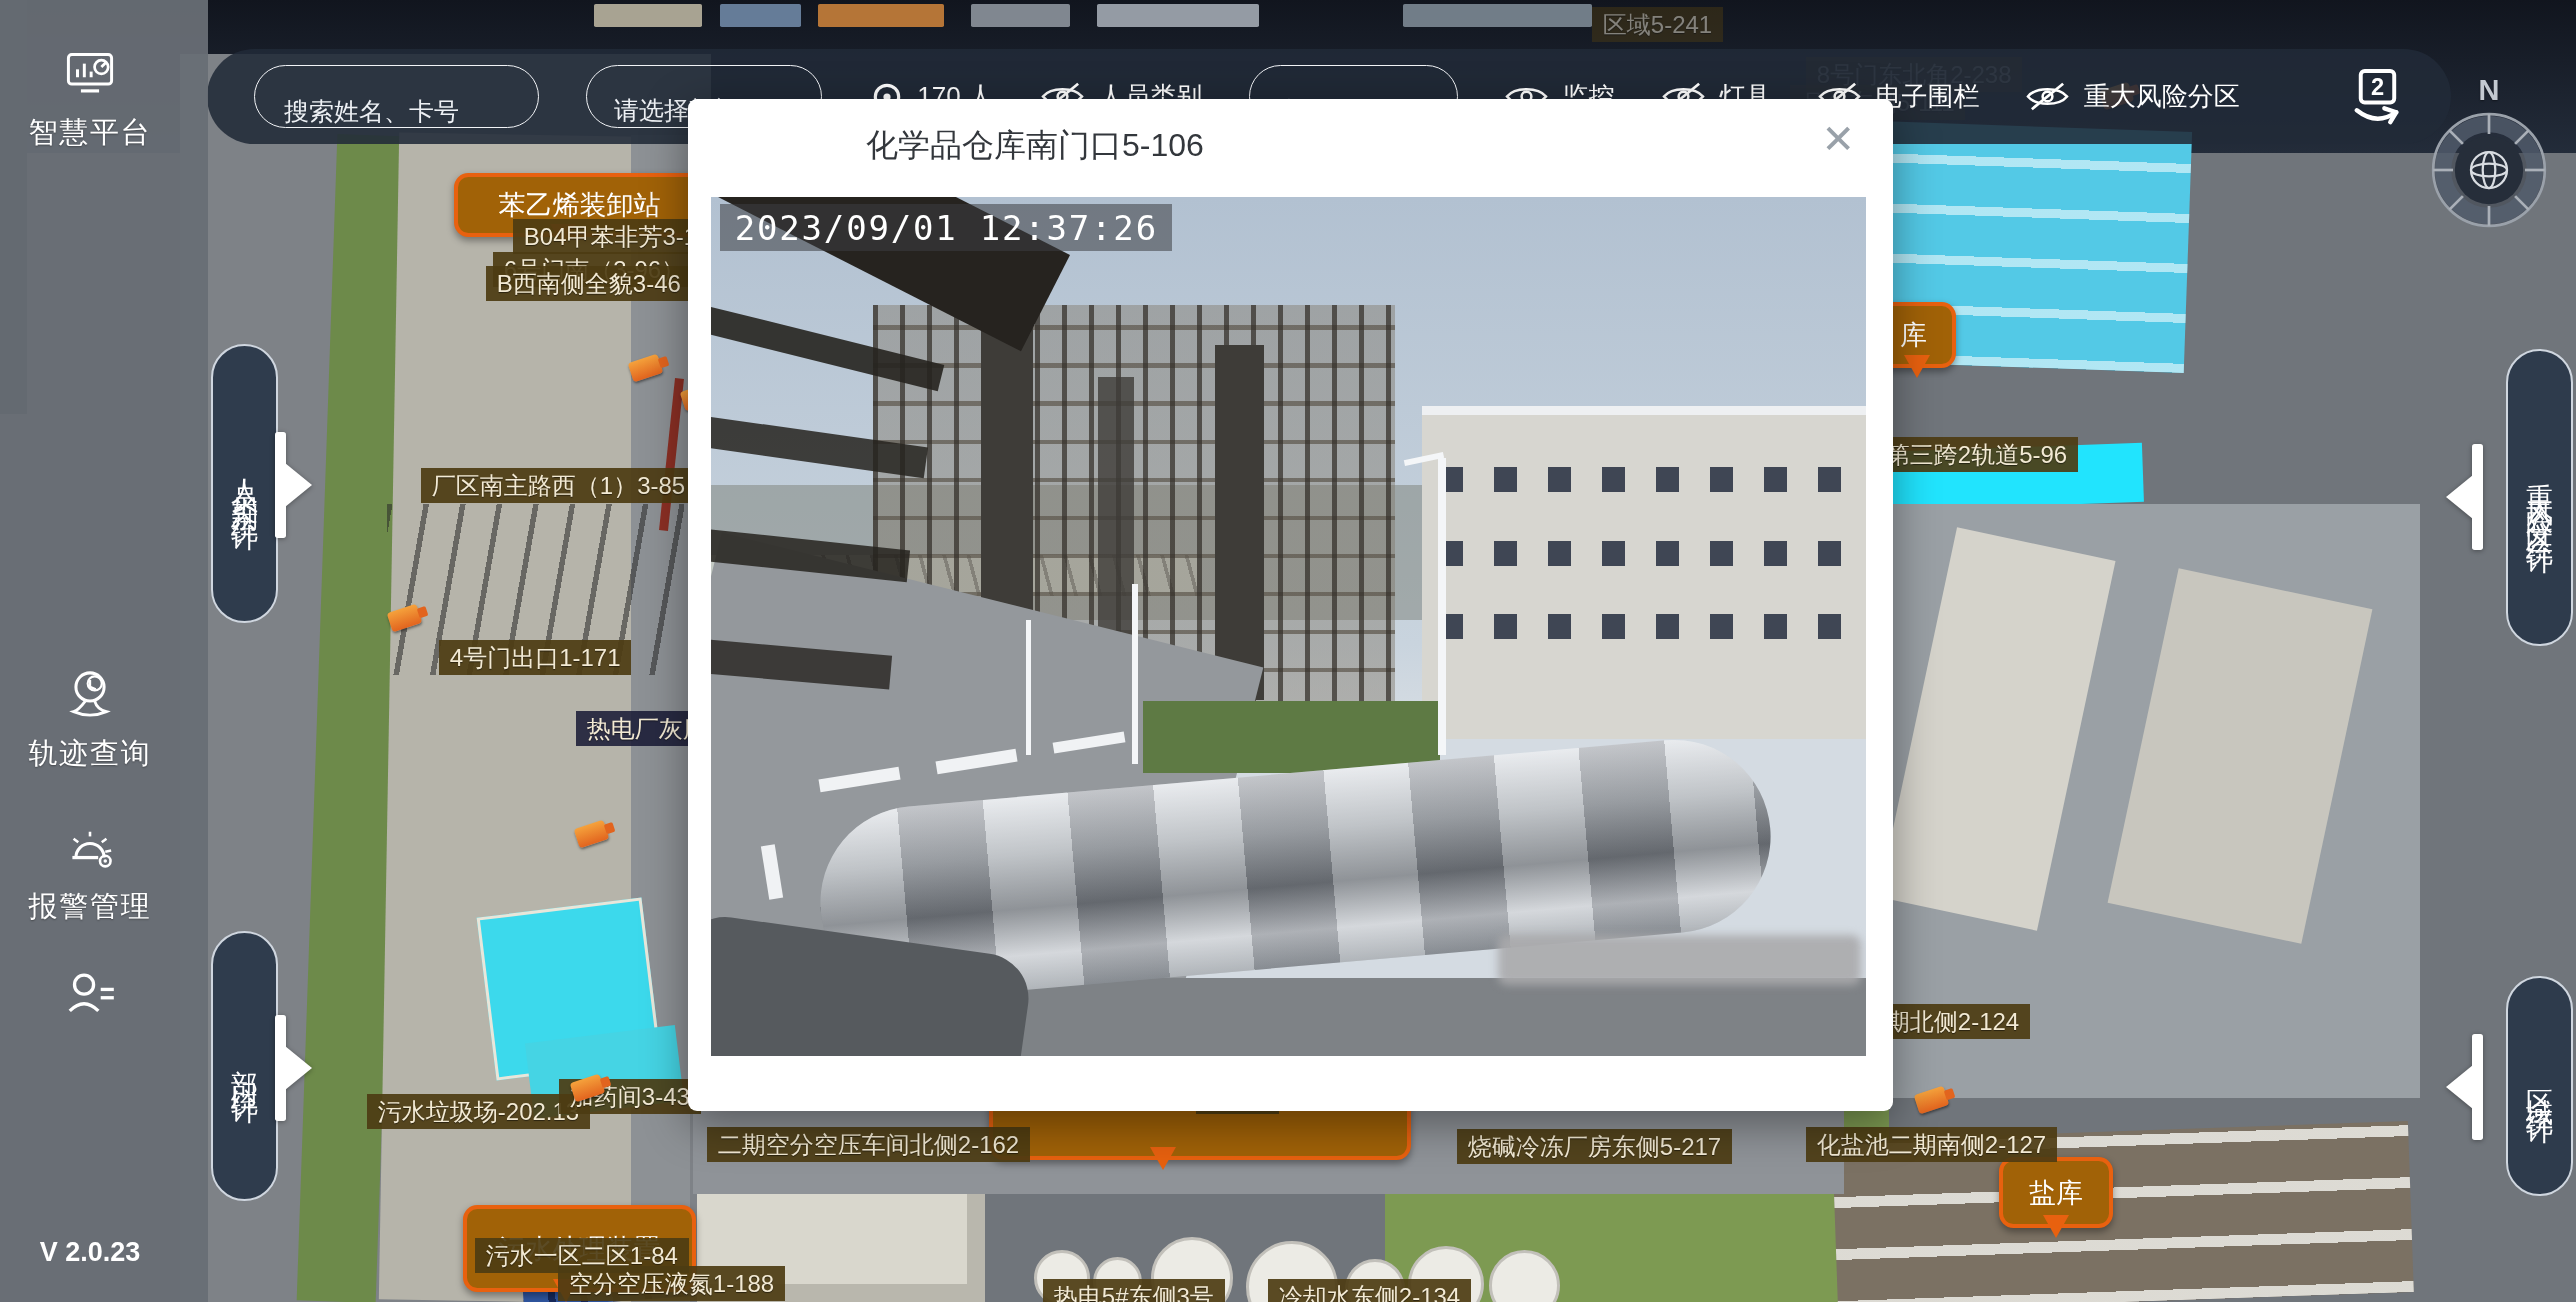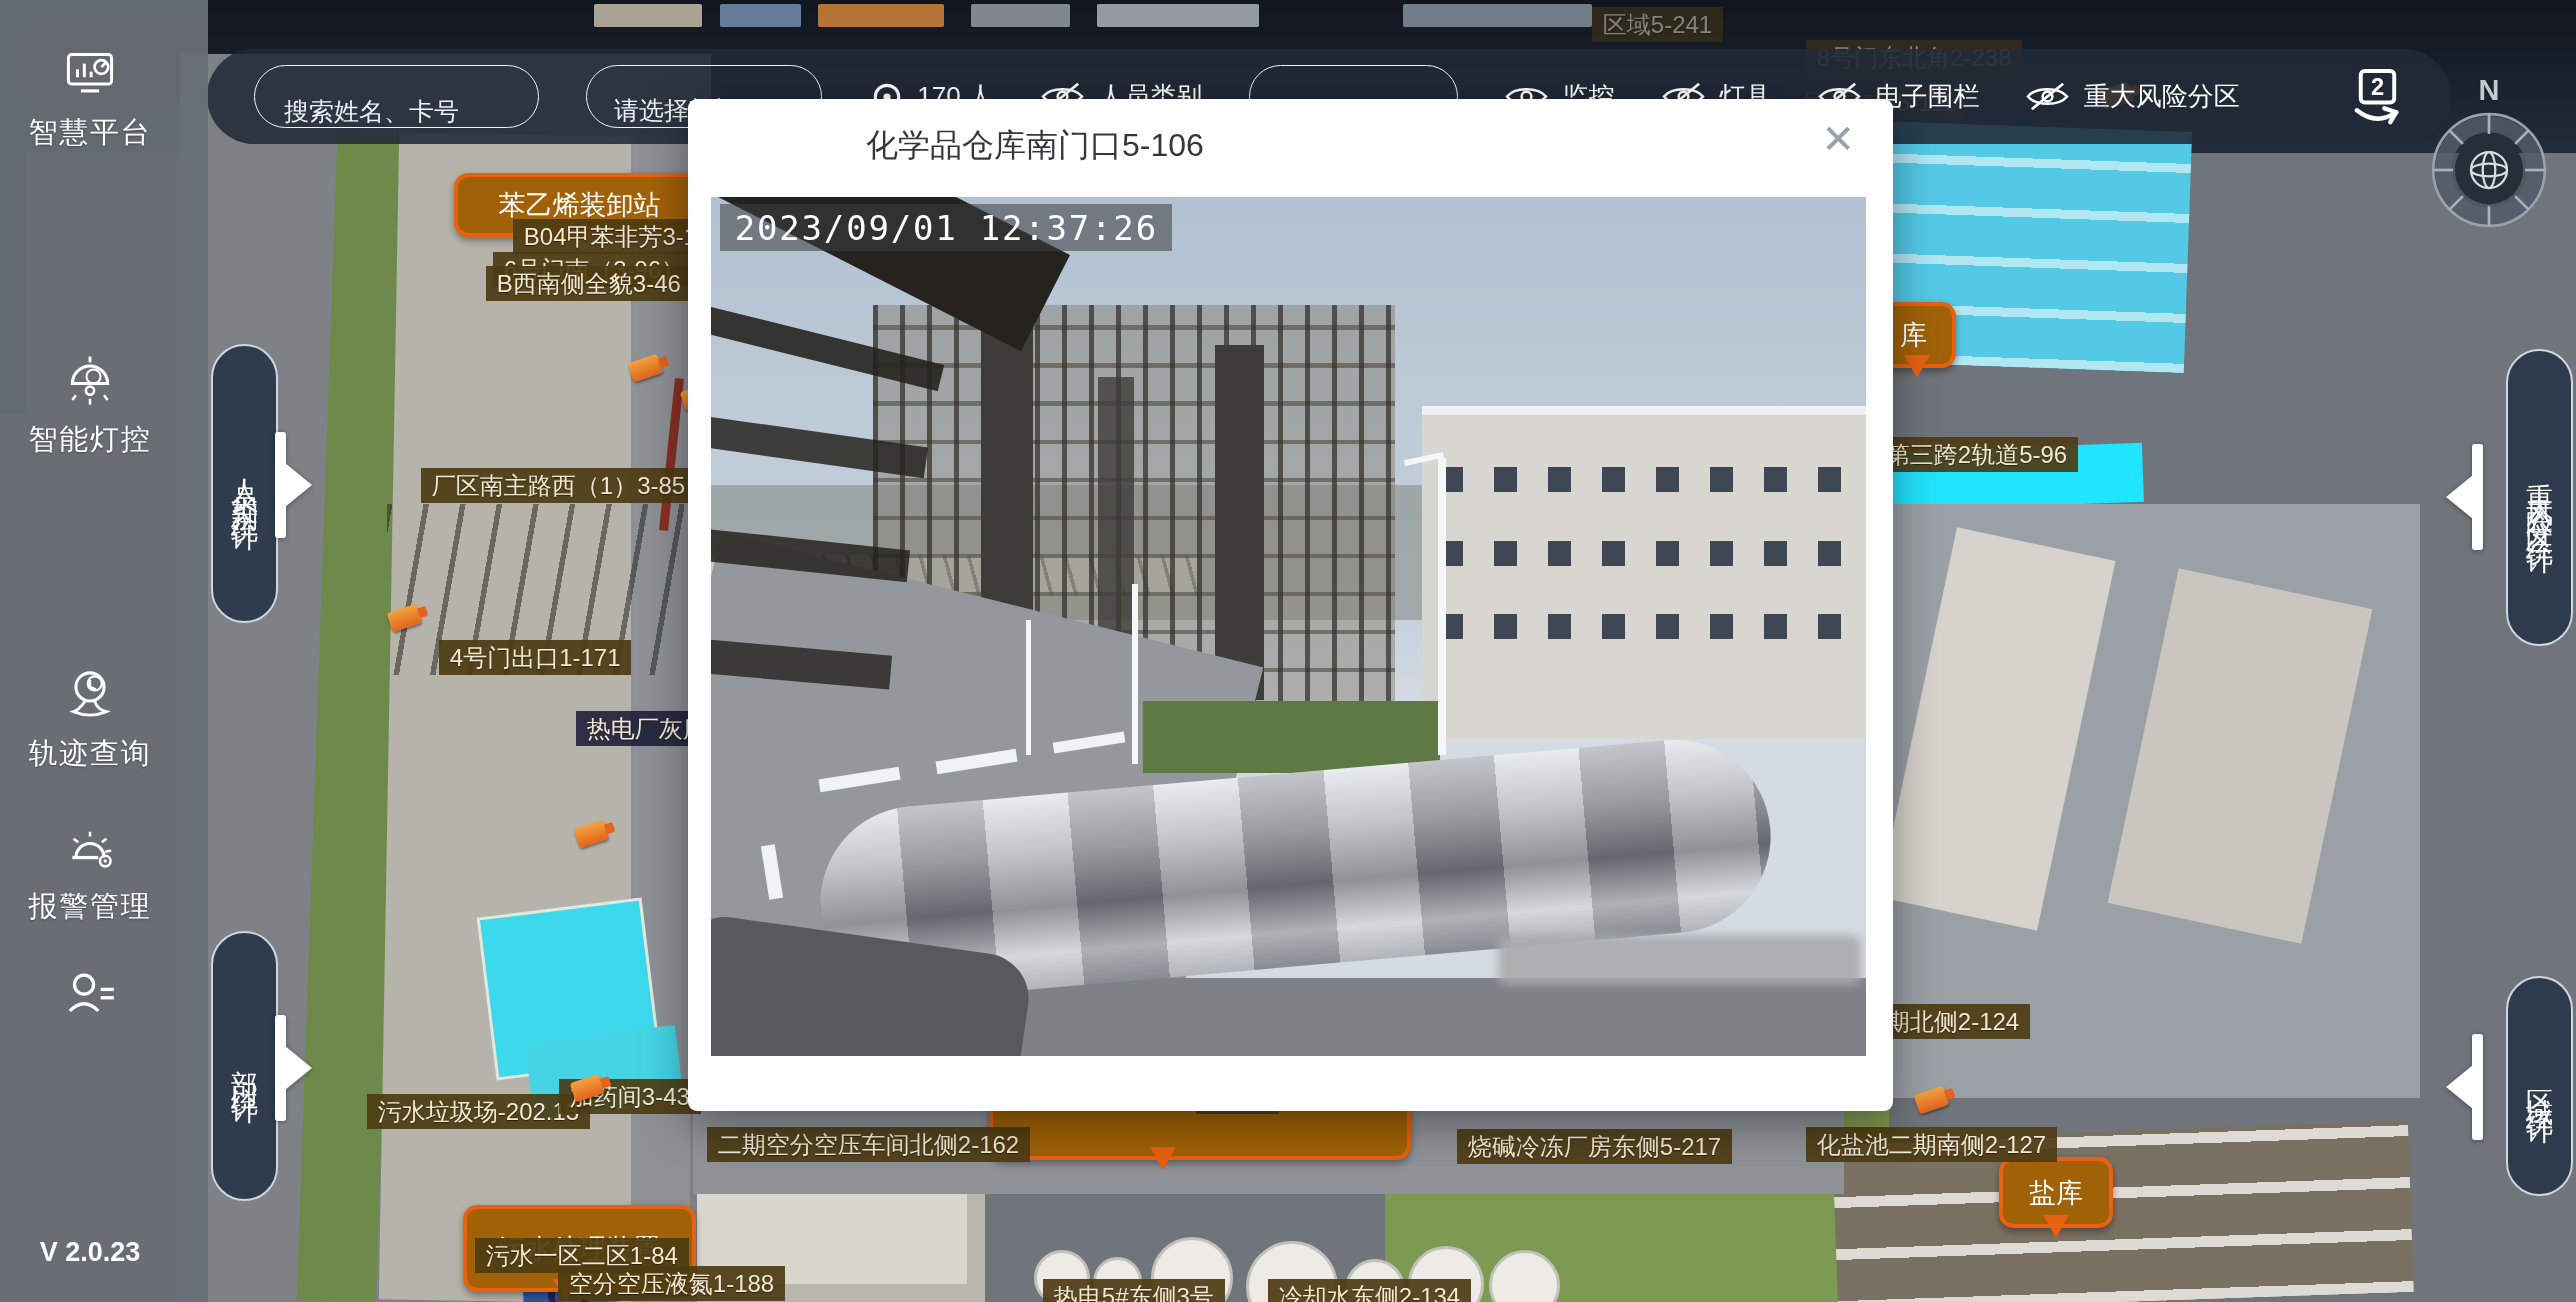--- a/index.html
+++ b/index.html
@@ -143,21 +143,21 @@
         <div class="cam-label" style="left: 367px; top: 1094px;">污水垃圾场-202.13</div>
         <div class="cam-label" style="left: 559px; top: 1079px;">加药间3-43</div>
         <div class="cam-label" style="left: 707px; top: 1127px;">二期空分空压车间北侧2-162</div>
         <div class="cam-label" style="left: 475px; top: 1238px;">污水一区二区1-84</div>
         <div class="cam-label" style="left: 558px; top: 1266px;">空分空压液氮1-188</div>
         <div class="cam-label" style="left: 1196px; top: 1079px;">2-245</div>
         <div class="cam-label" style="left: 1851px; top: 437px;">东第三跨2轨道5-96</div>
         <div class="cam-label" style="left: 1851px; top: 1004px;">二期北侧2-124</div>
         <div class="cam-label" style="left: 1457px; top: 1129px;">烧碱冷冻厂房东侧5-217</div>
         <div class="cam-label" style="left: 1806px; top: 1127px;">化盐池二期南侧2-127</div>
-        <div class="cam-label dim" style="left: 1806px; top: 40px;">8号门东北角2-238</div>
+        <div class="cam-label dim" style="left: 1806px; top: 57px;">8号门东北角2-238</div>
         <div class="cam-label dim" style="left: 1790px; top: 85px;">月台东侧5-111</div>
         <div class="cam-label dim" style="left: 1592px; top: 7.2px;">区域5-241</div>
         <div class="cam-label" style="left: 1043px; top: 1279px;">热电5#东侧3号</div>
         <div class="cam-label" style="left: 1268px; top: 1279px;">冷却水东侧2-134</div>
         <div class="cam" style="left: 630px; top: 358px;"></div>
         <div class="cam" style="left: 389px; top: 608px;"></div>
         <div class="cam" style="left: 576px; top: 824px;"></div>
         <div class="cam" style="left: 572px; top: 1078px;"></div>
         <div class="cam" style="left: 1916px; top: 1090px;"></div>
         <div class="cam" style="left: 2101px; top: 86px;"></div>
@@ -279,32 +279,20 @@
       <svg width="58" height="50" viewBox="0 0 48 44">
         <rect x="5" y="4" width="38" height="26" rx="3" fill="none" stroke="#fff" stroke-width="2.6"></rect>
         <line x1="13" y1="24" x2="13" y2="17" stroke="#fff" stroke-width="2.6"></line>
         <line x1="19" y1="24" x2="19" y2="12" stroke="#fff" stroke-width="2.6"></line>
         <line x1="25" y1="24" x2="25" y2="19" stroke="#fff" stroke-width="2.6"></line>
         <circle cx="34" cy="15" r="6" fill="none" stroke="#fff" stroke-width="2.4"></circle>
         <line x1="34" y1="15" x2="38" y2="11" stroke="#fff" stroke-width="2.4"></line>
         <line x1="16" y1="36" x2="32" y2="36" stroke="#fff" stroke-width="2.8"></line>
       </svg>
       <div class="sb-label">智慧平台</div>
-    </div>
-    <div class="sb-item" style="top:353px;">
-      <svg width="58" height="54" viewBox="0 0 48 46">
-        <line x1="24" y1="3" x2="24" y2="8" stroke="#fff" stroke-width="2.4"></line>
-        <path d="M9 26 A15 15 0 0 1 39 26 Z" fill="none" stroke="#fff" stroke-width="2.6"></path>
-        <circle cx="27" cy="20" r="6" fill="none" stroke="#fff" stroke-width="1.8"></circle>
-        <circle cx="24" cy="32" r="3.5" fill="none" stroke="#fff" stroke-width="2.2"></circle>
-        <line x1="12" y1="36" x2="9" y2="40" stroke="#fff" stroke-width="2.2"></line>
-        <line x1="24" y1="39" x2="24" y2="44" stroke="#fff" stroke-width="2.2"></line>
-        <line x1="36" y1="36" x2="39" y2="40" stroke="#fff" stroke-width="2.2"></line>
-      </svg>
-      <div class="sb-label">智能灯控</div>
     </div>
     <div class="sb-item" style="top:667px;">
       <svg width="58" height="54" viewBox="0 0 48 46">
         <circle cx="24" cy="17" r="12" fill="none" stroke="#fff" stroke-width="2.6"></circle>
         <circle cx="28" cy="14" r="6" fill="none" stroke="#fff" stroke-width="1.8"></circle>
         <line x1="24" y1="17" x2="24" y2="11" stroke="#fff" stroke-width="2"></line>
         <line x1="24" y1="17" x2="29" y2="19" stroke="#fff" stroke-width="2"></line>
         <path d="M20 29 Q14 37 10 38 Q24 44 38 38 Q30 36 28 29" fill="none" stroke="#fff" stroke-width="2.4"></path>
       </svg>
       <div class="sb-label">轨迹查询</div>

